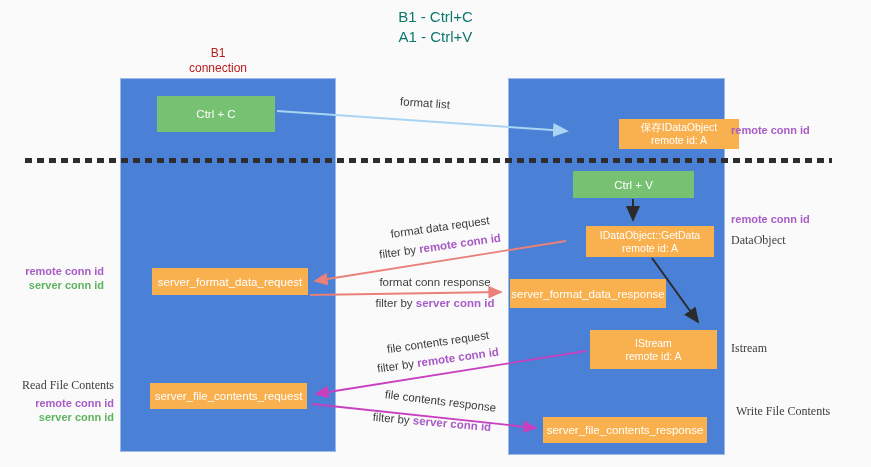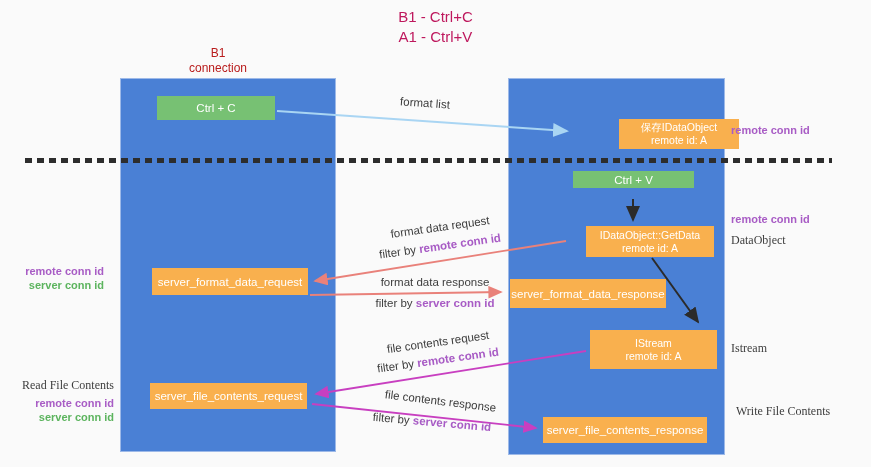--- a/index.html
+++ b/index.html
@@ -5,21 +5,21 @@
   html,body{margin:0;padding:0;background:#fafafa;}
   #canvas{
     position:relative;width:871px;height:467px;overflow:hidden;
     background:#fafafa;
     font-family:"Liberation Sans", sans-serif;
     color:#3d3d3d;
   }
   .abs{position:absolute;}
   .title{
     left:0;top:7px;width:871px;text-align:center;
-    font-size:15px;line-height:20px;color:#be185d;
+    font-size:15px;line-height:20px;color:#0f766e;
   }
   .colhead{
     text-align:center;font-size:12px;line-height:15px;color:#b91c1c;
   }
   .lifeline{
     background:#4a80d5;border:1px solid #9db9e8;box-sizing:border-box;
   }
   .node{
     box-sizing:border-box;display:flex;flex-direction:column;
     align-items:center;justify-content:center;text-align:center;
@@ -84,30 +84,30 @@
     </defs>
     <line x1="277" y1="111" x2="567" y2="131" stroke="#a9d5f3" stroke-width="2" marker-end="url(#mBlue)"></line>
     <line x1="633" y1="199" x2="633" y2="220" stroke="#2b2b2b" stroke-width="2" marker-end="url(#mBlack)"></line>
     <line x1="652" y1="258" x2="698" y2="322" stroke="#2b2b2b" stroke-width="2" marker-end="url(#mBlack)"></line>
     <line x1="566" y1="241" x2="315" y2="281" stroke="#e9817a" stroke-width="1.8" marker-end="url(#mSalmon)"></line>
     <line x1="310" y1="295" x2="501" y2="292" stroke="#e9817a" stroke-width="1.8" marker-end="url(#mSalmon)"></line>
     <line x1="586" y1="351" x2="316" y2="394" stroke="#c83fc0" stroke-width="1.8" marker-end="url(#mMagenta)"></line>
     <line x1="312" y1="404" x2="536" y2="428" stroke="#c83fc0" stroke-width="1.8" marker-end="url(#mMagenta)"></line>
   </svg>
 
-  <div class="abs node green fs11" style="left:157px;top:96px;width:118px;height:24px;">
+  <div class="abs node green fs11" style="left:157px;top:96px;width:118px;height:36px;">
     <span>Ctrl + C</span>
   </div>
 
   <div class="abs node orange fs10" style="left:575px;top:119px;width:120px;height:30px;margin-left:44px;">
     <span class="l1">保存IDataObject</span>
     <span class="l2">remote id: A</span>
   </div>
 
-  <div class="abs node green fs11" style="left:573px;top:171px;width:121px;height:17px;">
+  <div class="abs node green fs11" style="left:573px;top:171px;width:121px;height:27px;">
     <span>Ctrl + V</span>
   </div>
 
   <div class="abs node orange fs10" style="left:570px;top:226px;width:128px;height:31px;margin-left:16px;">
     <span class="l1">IDataObject::GetData</span>
     <span class="l2">remote id: A</span>
   </div>
 
   <div class="abs node orange fs11" style="left:152px;top:268px;width:156px;height:27px;">
     <span>server_format_data_request</span>
@@ -147,21 +147,21 @@
     <div class="greentx">server conn id</div>
   </div>
 
   <div class="abs flowlab rot-fl" style="left:370px;top:97px;width:110px;">format list</div>
 
   <div class="abs flowlab rot-up" style="left:360px;top:221px;width:160px;">format data request</div>
   <div class="abs flowlab rot-up" style="left:355px;top:240px;width:170px;">
     <span class="plain">filter by </span><span class="purple">remote conn id</span>
   </div>
 
-  <div class="abs flowlab" style="left:350px;top:276px;width:170px;">format data response</div>
+  <div class="abs flowlab" style="left:350px;top:276px;width:170px;">format conn response</div>
   <div class="abs flowlab" style="left:350px;top:297px;width:170px;">
     <span class="plain">filter by </span><span class="purple">server conn id</span>
   </div>
 
   <div class="abs flowlab rot-up" style="left:358px;top:336px;width:160px;">file contents request</div>
   <div class="abs flowlab rot-up" style="left:353px;top:354px;width:170px;">
     <span class="plain">filter by </span><span class="purple">remote conn id</span>
   </div>
 
   <div class="abs flowlab rot-dn1" style="left:358px;top:395px;width:165px;">file contents response</div>

